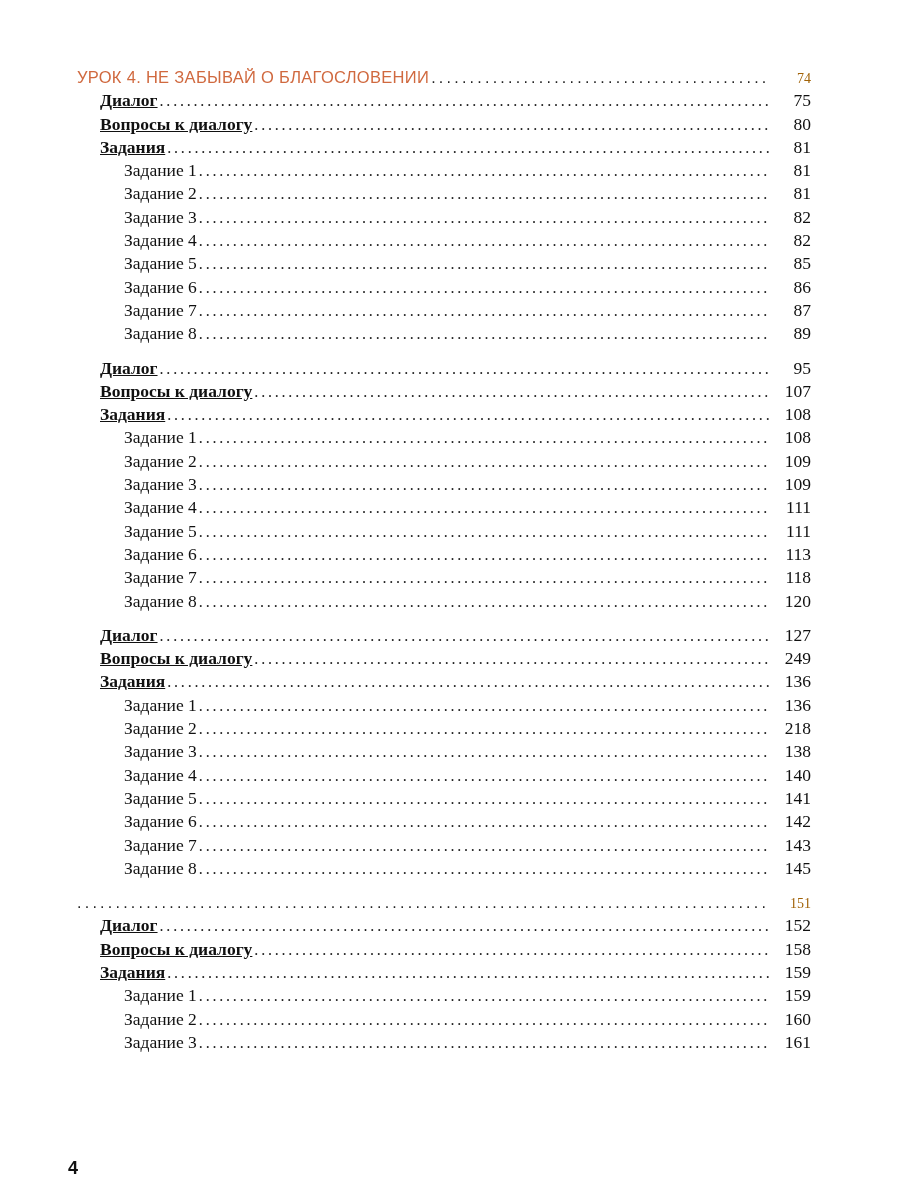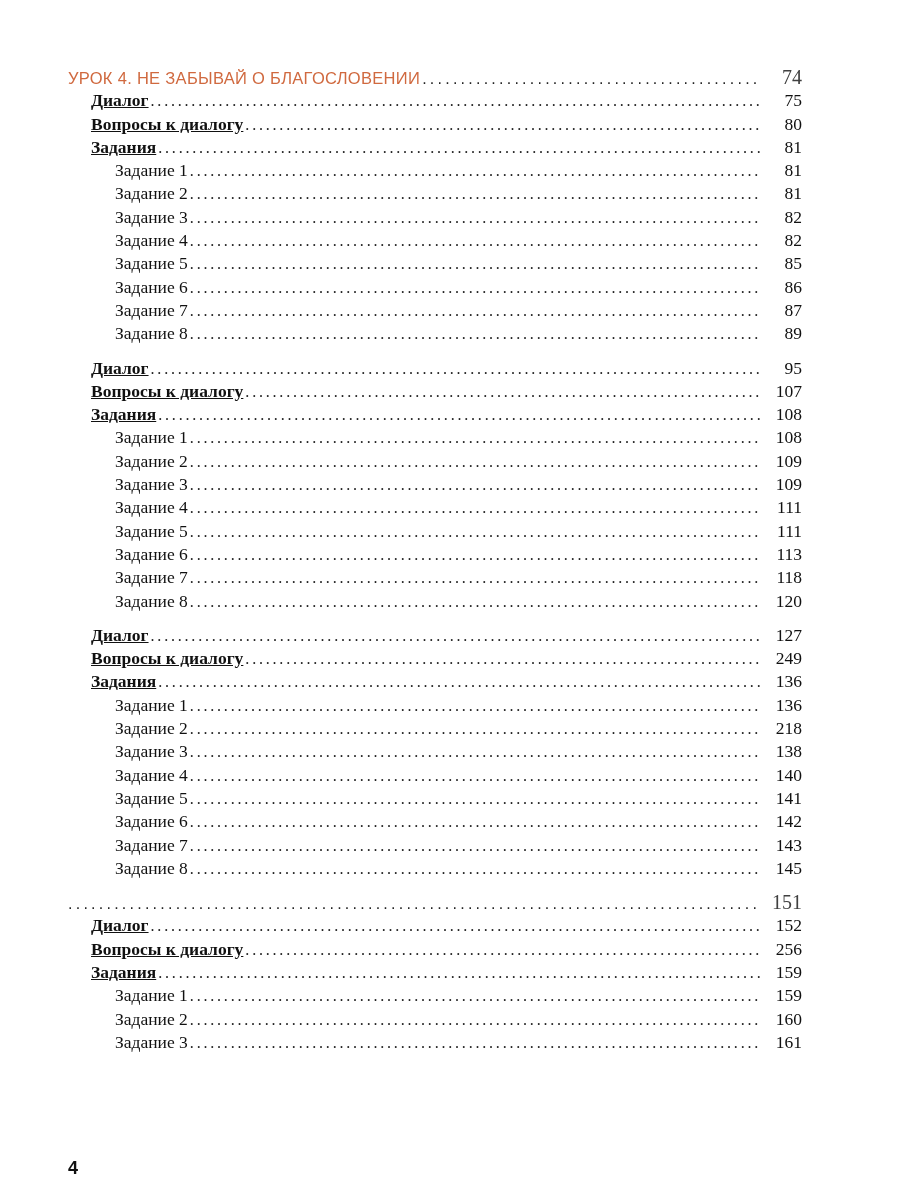--- a/index.html
+++ b/index.html
@@ -1,37 +1,37 @@
 <!DOCTYPE html>
 <html><head>
 <meta charset="utf-8">
 <style>
   html, body { margin: 0; padding: 0; background: #ffffff; }
   body { width: 898px; height: 1204px; position: relative; overflow: hidden; }
-  .page { position: absolute; left: 68px; top: 66px; width: 734px; }
+  .page { position: absolute; left: 77px; top: 66px; width: 734px; }
   .section { margin-bottom: 11px; }
   .row {
     display: flex; align-items: baseline;
     height: 23.3px; line-height: 23.3px;
     font-family: "Liberation Serif", serif; font-size: 17.5px; color: #111;
     white-space: nowrap; overflow: hidden;
   }
   .row .label { flex: 0 0 auto; padding-right: 2px; }
   .row .dots {
     flex: 1 1 auto; overflow: hidden; color: #222;
     letter-spacing: 3.9px; font-size: 16px;
   }
   .row .dots::before {
     content: ". . . . . . . . . . . . . . . . . . . . . . . . . . . . . . . . . . . . . . . . . . . . . . . . . . . . . . . . . . . . . . . . . . . . . . . . . . . . . . . . . . . . . . . . . . . . . . . . .";
     letter-spacing: 0px; word-spacing: -1.2px;
   }
   .row .page-num { flex: 0 0 auto; width: 42px; text-align: right; }
   .row.lesson { font-family: "Liberation Sans", sans-serif; font-size: 16.5px; color: #d0693f; letter-spacing: 0.3px; }
   .row.lesson .dots { color: #222; }
-  .row.lesson .page-num { font-family: "Liberation Serif", serif; font-size: 20px; color: #404040; letter-spacing: 0; }
+  .row.lesson .page-num { font-family: "Liberation Serif", serif; font-size: 14px; color: #a16207; letter-spacing: 0; }
   .row.major .label { font-weight: bold; padding-left: 23px; text-decoration: underline; }
   .row.task .label { padding-left: 47px; }
   .footer-num {
     position: absolute; left: 68px; top: 1158px;
     font-family: "Liberation Sans", sans-serif; font-weight: bold; font-size: 18px; color: #111;
   }
 </style>
 </head>
 <body>
 
@@ -218,21 +218,21 @@
         <span class="page-num">151</span>
       </div>
       <div class="row major">
         <span class="label">Диалог</span>
         <span class="dots"></span>
         <span class="page-num">152</span>
       </div>
       <div class="row major">
         <span class="label">Вопросы к диалогу</span>
         <span class="dots"></span>
-        <span class="page-num">256</span>
+        <span class="page-num">158</span>
       </div>
       <div class="row major">
         <span class="label">Задания</span>
         <span class="dots"></span>
         <span class="page-num">159</span>
       </div>
       <div class="row task">
         <span class="label">Задание 1</span>
         <span class="dots"></span>
         <span class="page-num">159</span>

